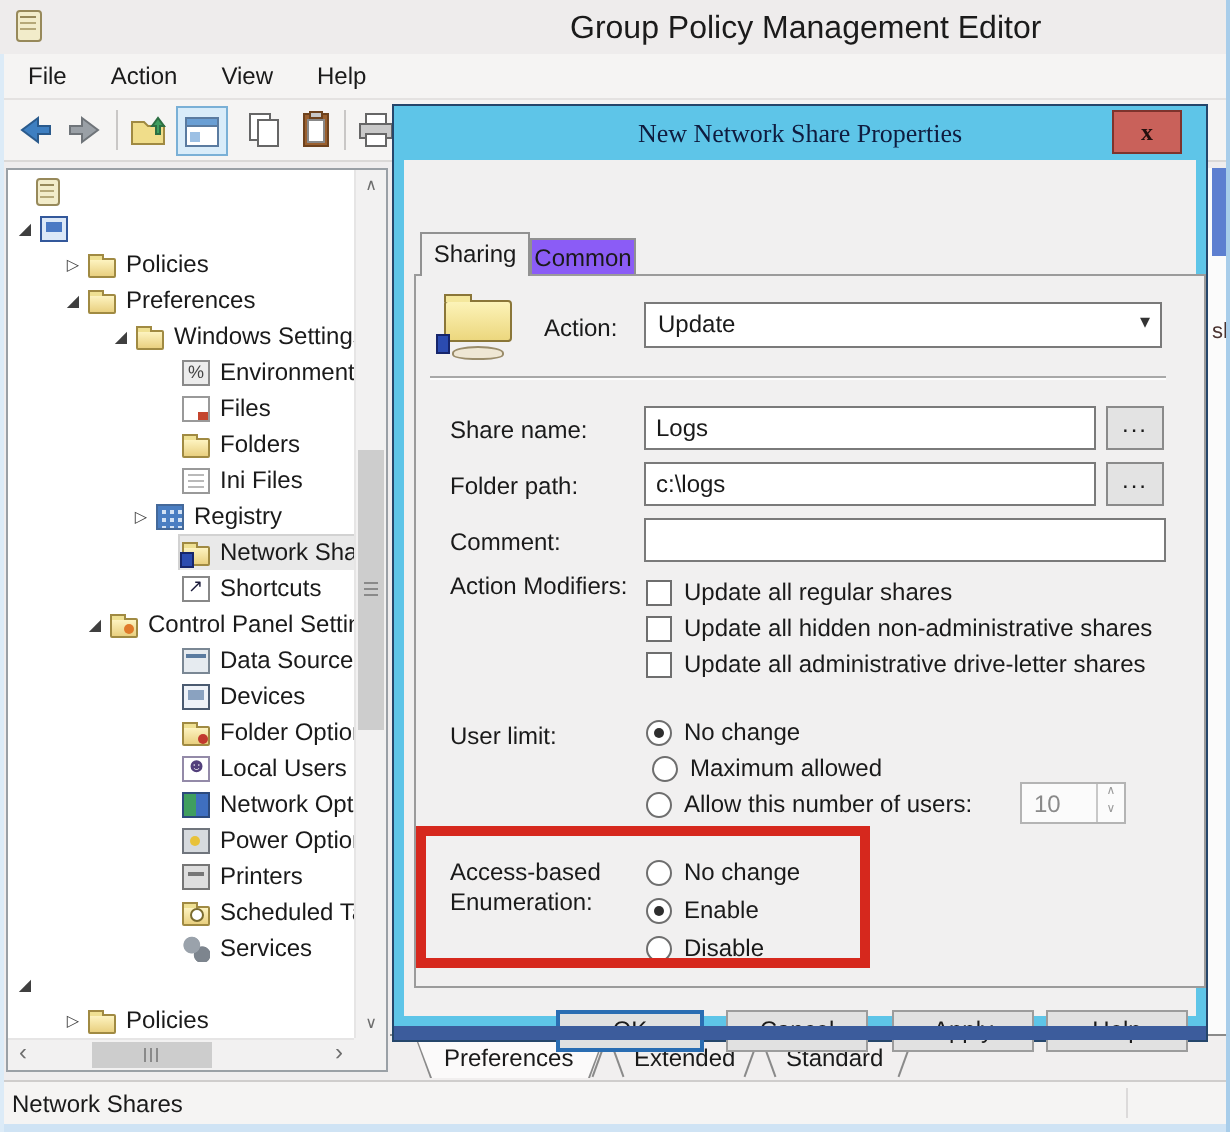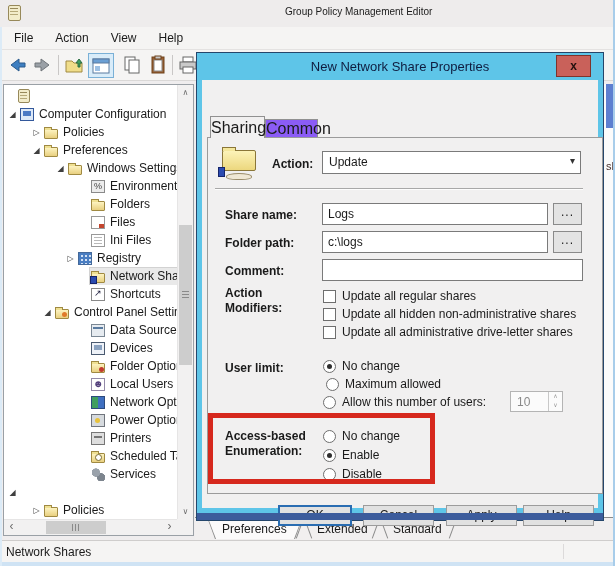--- a/index.html
+++ b/index.html
@@ -2,21 +2,21 @@
 <html><head>
 <meta charset="utf-8">
 <style>
   * { margin:0; padding:0; box-sizing:border-box; }
   html,body { width:615px; height:566px; overflow:hidden; }
   body { font-family:"Liberation Sans", sans-serif; font-size:12px; color:#1a1a1a;
          background:#efedee; position:relative; }
 
   
   .titlebar { position:absolute; left:0; top:0; width:615px; height:27px; background:#eeecec; }
-  .titlebar .apptitle { position:absolute; left:285px; top:6px; font-size:10px; color:#1b1b1b; white-space:nowrap; }
+  .titlebar .apptitle { position:absolute; left:285px; top:6px; font-size:16px; color:#1b1b1b; white-space:nowrap; }
   .ic-scroll { position:absolute; left:8px; top:5px; width:13px; height:16px;
     background:#f2ecca; border:1px solid #97895a; border-radius:2px; }
   .ic-scroll::before { content:""; position:absolute; left:1px; top:2px; width:8px; height:1px;
     background:#97895a; box-shadow:0 3px 0 #b5a878, 0 6px 0 #b5a878; }
 
   .menubar { position:absolute; left:0; top:27px; width:615px; height:23px; background:#f5f4f3;
     border-bottom:1px solid #e4e2e1; display:flex; align-items:center; padding-left:14px; gap:0; }
   .menubar span { padding:3px 10px 3px 0; margin-right:12px; cursor:default; }
 
   .toolbar { position:absolute; left:0; top:50px; width:615px; height:31px; background:#f5f4f3;
@@ -124,37 +124,37 @@
     border-top:1px solid #cfcdcc; }
   .statusbar .stext { position:absolute; left:6px; top:4px; }
   .statusbar .sdiv { position:absolute; left:563px; top:3px; width:1px; height:15px; background:#dcdada; }
   .edge-b { position:absolute; left:0; top:562px; width:615px; height:4px; background:#cfe3f4; }
   .edge-r { position:absolute; left:613px; top:0; width:2px; height:566px; background:#a8cdea; }
   .edge-l { position:absolute; left:0; top:27px; width:2px; height:539px; background:#dcebf7; }
 
   
   .dialog { position:absolute; left:197px; top:53px; width:406px; height:467px; z-index:10;
     outline:1px solid #25466b; }
-  .dlg-title { position:absolute; left:0; top:0; width:100%; height:27px; background:#5ec5e8; }
+  .dlg-title { position:absolute; left:0; top:0; width:100%; height:27px; background:#5ec5e8;font-family:Liberation Serif, serif; }
   .dlg-title .ttext { position:absolute; width:100%; text-align:center; top:6px; font-size:13px; color:#0f1c3f; }
   .dlg-close { position:absolute; right:12px; top:2px; width:35px; height:22px; background:#c9615a;
     border:1px solid #7e332c; color:#23100e; font-weight:bold; font-size:12px; text-align:center;
     line-height:20px; cursor:pointer; }
   .dlg-body { position:absolute; left:0; top:27px; width:100%; height:433px; background:#f1f0f0;
     border-left:5px solid #5ec5e8; border-right:5px solid #5ec5e8; border-bottom:5px solid #5ec5e8; }
   .dlg-navy { position:absolute; left:0; bottom:0; width:100%; height:7px; background:#3c5c9c; }
 
   .dtab { position:absolute; border:1px solid #919191; border-bottom:none; background:#f1f0f0;
-    text-align:center; font-size:16px; }
+    text-align:center; font-size:12px; }
   .dtab.active { left:8px; top:36px; width:55px; height:22px; line-height:21px; z-index:2; }
   .dtab.inactive { left:63px; top:39px; width:53px; height:19px; line-height:18px; background:#8b5cf6; }
   .dpage { position:absolute; left:5px; top:57px; width:396px; height:357px; border:1px solid #9b9b9b;
     background:#f1f0f0; }
 
-  .dlbl { position:absolute; line-height:15px;font-weight:bold; }
+  .dlbl { position:absolute; line-height:15px; }
   .tin { position:absolute; height:22px; background:#fff; border:1px solid #7a7a7a;
     padding:3px 5px; font-size:12px; white-space:nowrap; overflow:hidden; }
   .combo { position:absolute; left:120px; top:71px; width:259px; height:23px; background:#fff;
     border:1px solid #7a7a7a; padding:3px 20px 3px 6px; }
   .combo .chev { position:absolute; right:5px; top:3px; font-size:10px; color:#333; }
   .brw { position:absolute; width:29px; height:22px; background:#e3e3e3; border:1px solid #8a8a8a;
     text-align:center; line-height:16px; font-size:12px; letter-spacing:1px; cursor:pointer; }
   .hline { position:absolute; left:13px; top:108px; width:368px; height:2px;
     border-top:1px solid #a8a8a8; border-bottom:1px solid #fdfdfd; }
 
@@ -246,21 +246,20 @@
       <span class="exp"></span>
       <span class="rowbody">
           <span class="ico ic-scroll-sm"></span>
       <span class="tlabel"></span>
         </span>
     </div>
     <div class="trow" style="padding-left:2px">
       <span class="exp">◢</span>
       <span class="rowbody">
           <span class="ico ic-computer"></span>
-      <span class="tlabel">Computer Configuration</span>
         </span>
     </div>
     <div class="trow" style="padding-left:26px">
       <span class="exp">▷</span>
       <span class="rowbody">
           <span class="ico ic-folder"></span>
       <span class="tlabel">Policies</span>
         </span>
     </div>
     <div class="trow" style="padding-left:26px">
@@ -280,29 +279,29 @@
     <div class="trow" style="padding-left:73px">
       <span class="exp"></span>
       <span class="rowbody">
           <span class="ico ic-env"></span>
       <span class="tlabel">Environment</span>
         </span>
     </div>
     <div class="trow" style="padding-left:73px">
       <span class="exp"></span>
       <span class="rowbody">
+          <span class="ico ic-files"></span>
+      <span class="tlabel">Files</span>
+        </span>
+    </div>
+    <div class="trow" style="padding-left:73px">
+      <span class="exp"></span>
+      <span class="rowbody">
           <span class="ico ic-folders"></span>
       <span class="tlabel">Folders</span>
-        </span>
-    </div>
-    <div class="trow" style="padding-left:73px">
-      <span class="exp"></span>
-      <span class="rowbody">
-          <span class="ico ic-files"></span>
-      <span class="tlabel">Files</span>
         </span>
     </div>
     <div class="trow" style="padding-left:73px">
       <span class="exp"></span>
       <span class="rowbody">
           <span class="ico ic-ini"></span>
       <span class="tlabel">Ini Files</span>
         </span>
     </div>
     <div class="trow" style="padding-left:60px">

